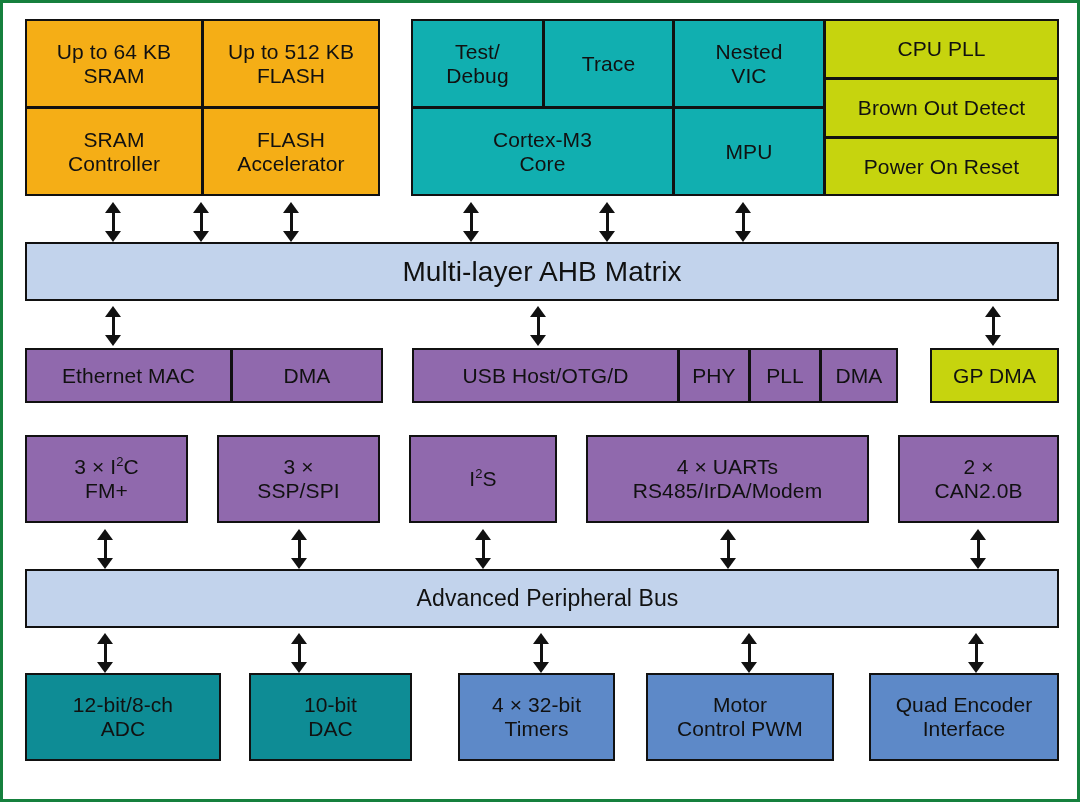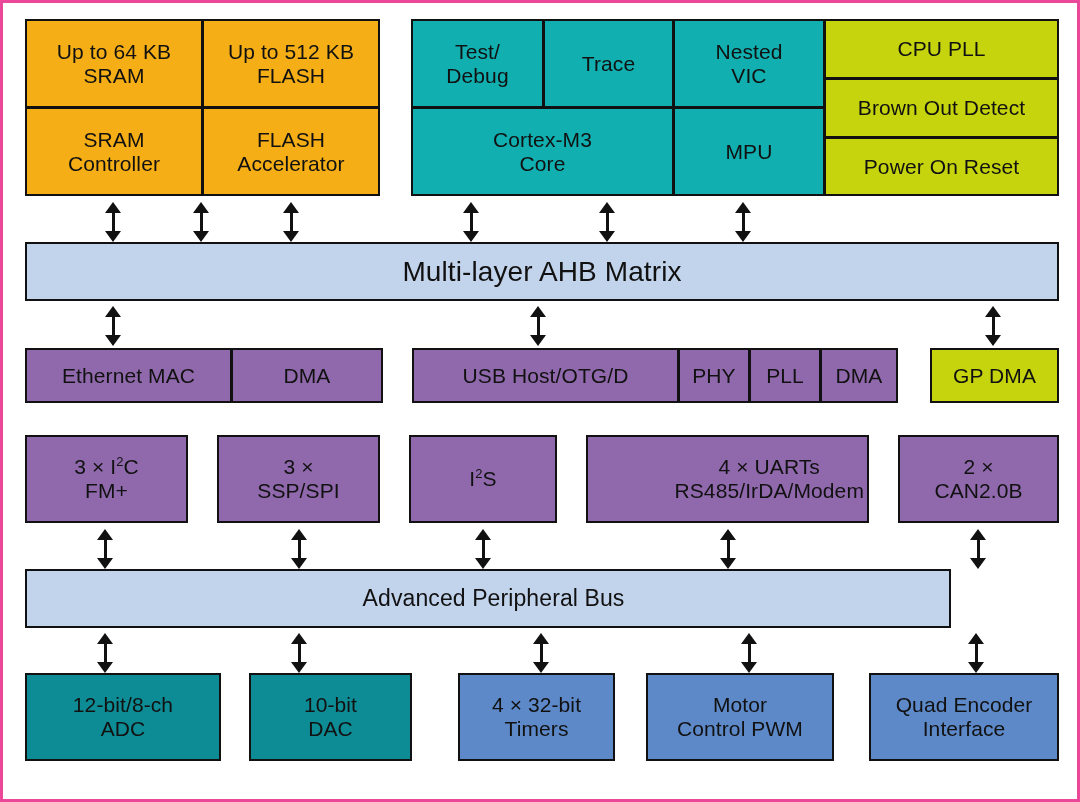--- a/index.html
+++ b/index.html
@@ -5,21 +5,21 @@
   html, body {
     margin: 0;
     padding: 0;
     background: #ffffff;
   }
   #diagram {
     position: relative;
     width: 1080px;
     height: 802px;
     background: #ffffff;
-    border: 3px solid #ec4899;
+    border: 3px solid #15803d;
     box-sizing: border-box;
     font-family: "Liberation Sans", sans-serif;
     overflow: hidden;
   }
   
   .blk {
     position: absolute;
     box-sizing: border-box;
     border: 2px solid #111111;
     display: flex;
@@ -242,21 +242,21 @@
       <span class="ln">SSP/SPI</span>
     </div>
   </div>
 
   <div class="blk c-purple" style="left:406px; top:432px; width:148px; height:88px;">
     <span class="ln">
       <span>I</span><sup>2</sup><span>S</span>
     </span>
   </div>
 
-  <div class="blk c-purple" style="left:583px; top:432px; width:283px; height:88px;justify-content:flex-end;">
+  <div class="blk c-purple" style="left:583px; top:432px; width:283px; height:88px;">
     <div>
       <span class="ln">4 × UARTs</span>
       <span class="ln">RS485/IrDA/Modem</span>
     </div>
   </div>
 
   <div class="blk c-purple" style="left:895px; top:432px; width:161px; height:88px;">
     <div>
       <span class="ln">2 ×</span>
       <span class="ln">CAN2.0B</span>
@@ -282,21 +282,21 @@
     <div class="head up"></div>
       <div class="shaft"></div>
       <div class="head down"></div>
   </div>
   <div class="arrow" style="left:965px; top:526px; height:40px;">
     <div class="head up"></div>
       <div class="shaft"></div>
       <div class="head down"></div>
   </div>
 
-  <div class="blk c-bus" style="left:22px; top:566px; width:926px; height:59px; font-size:23px;padding-left:14px;">
+  <div class="blk c-bus" style="left:22px; top:566px; width:1034px; height:59px; font-size:23px;padding-left:14px;">
     <span class="ln">Advanced Peripheral Bus</span>
   </div>
 
   <div class="arrow" style="left:92px; top:630px; height:40px;">
     <div class="head up"></div>
       <div class="shaft"></div>
       <div class="head down"></div>
   </div>
   <div class="arrow" style="left:286px; top:630px; height:40px;">
     <div class="head up"></div>

